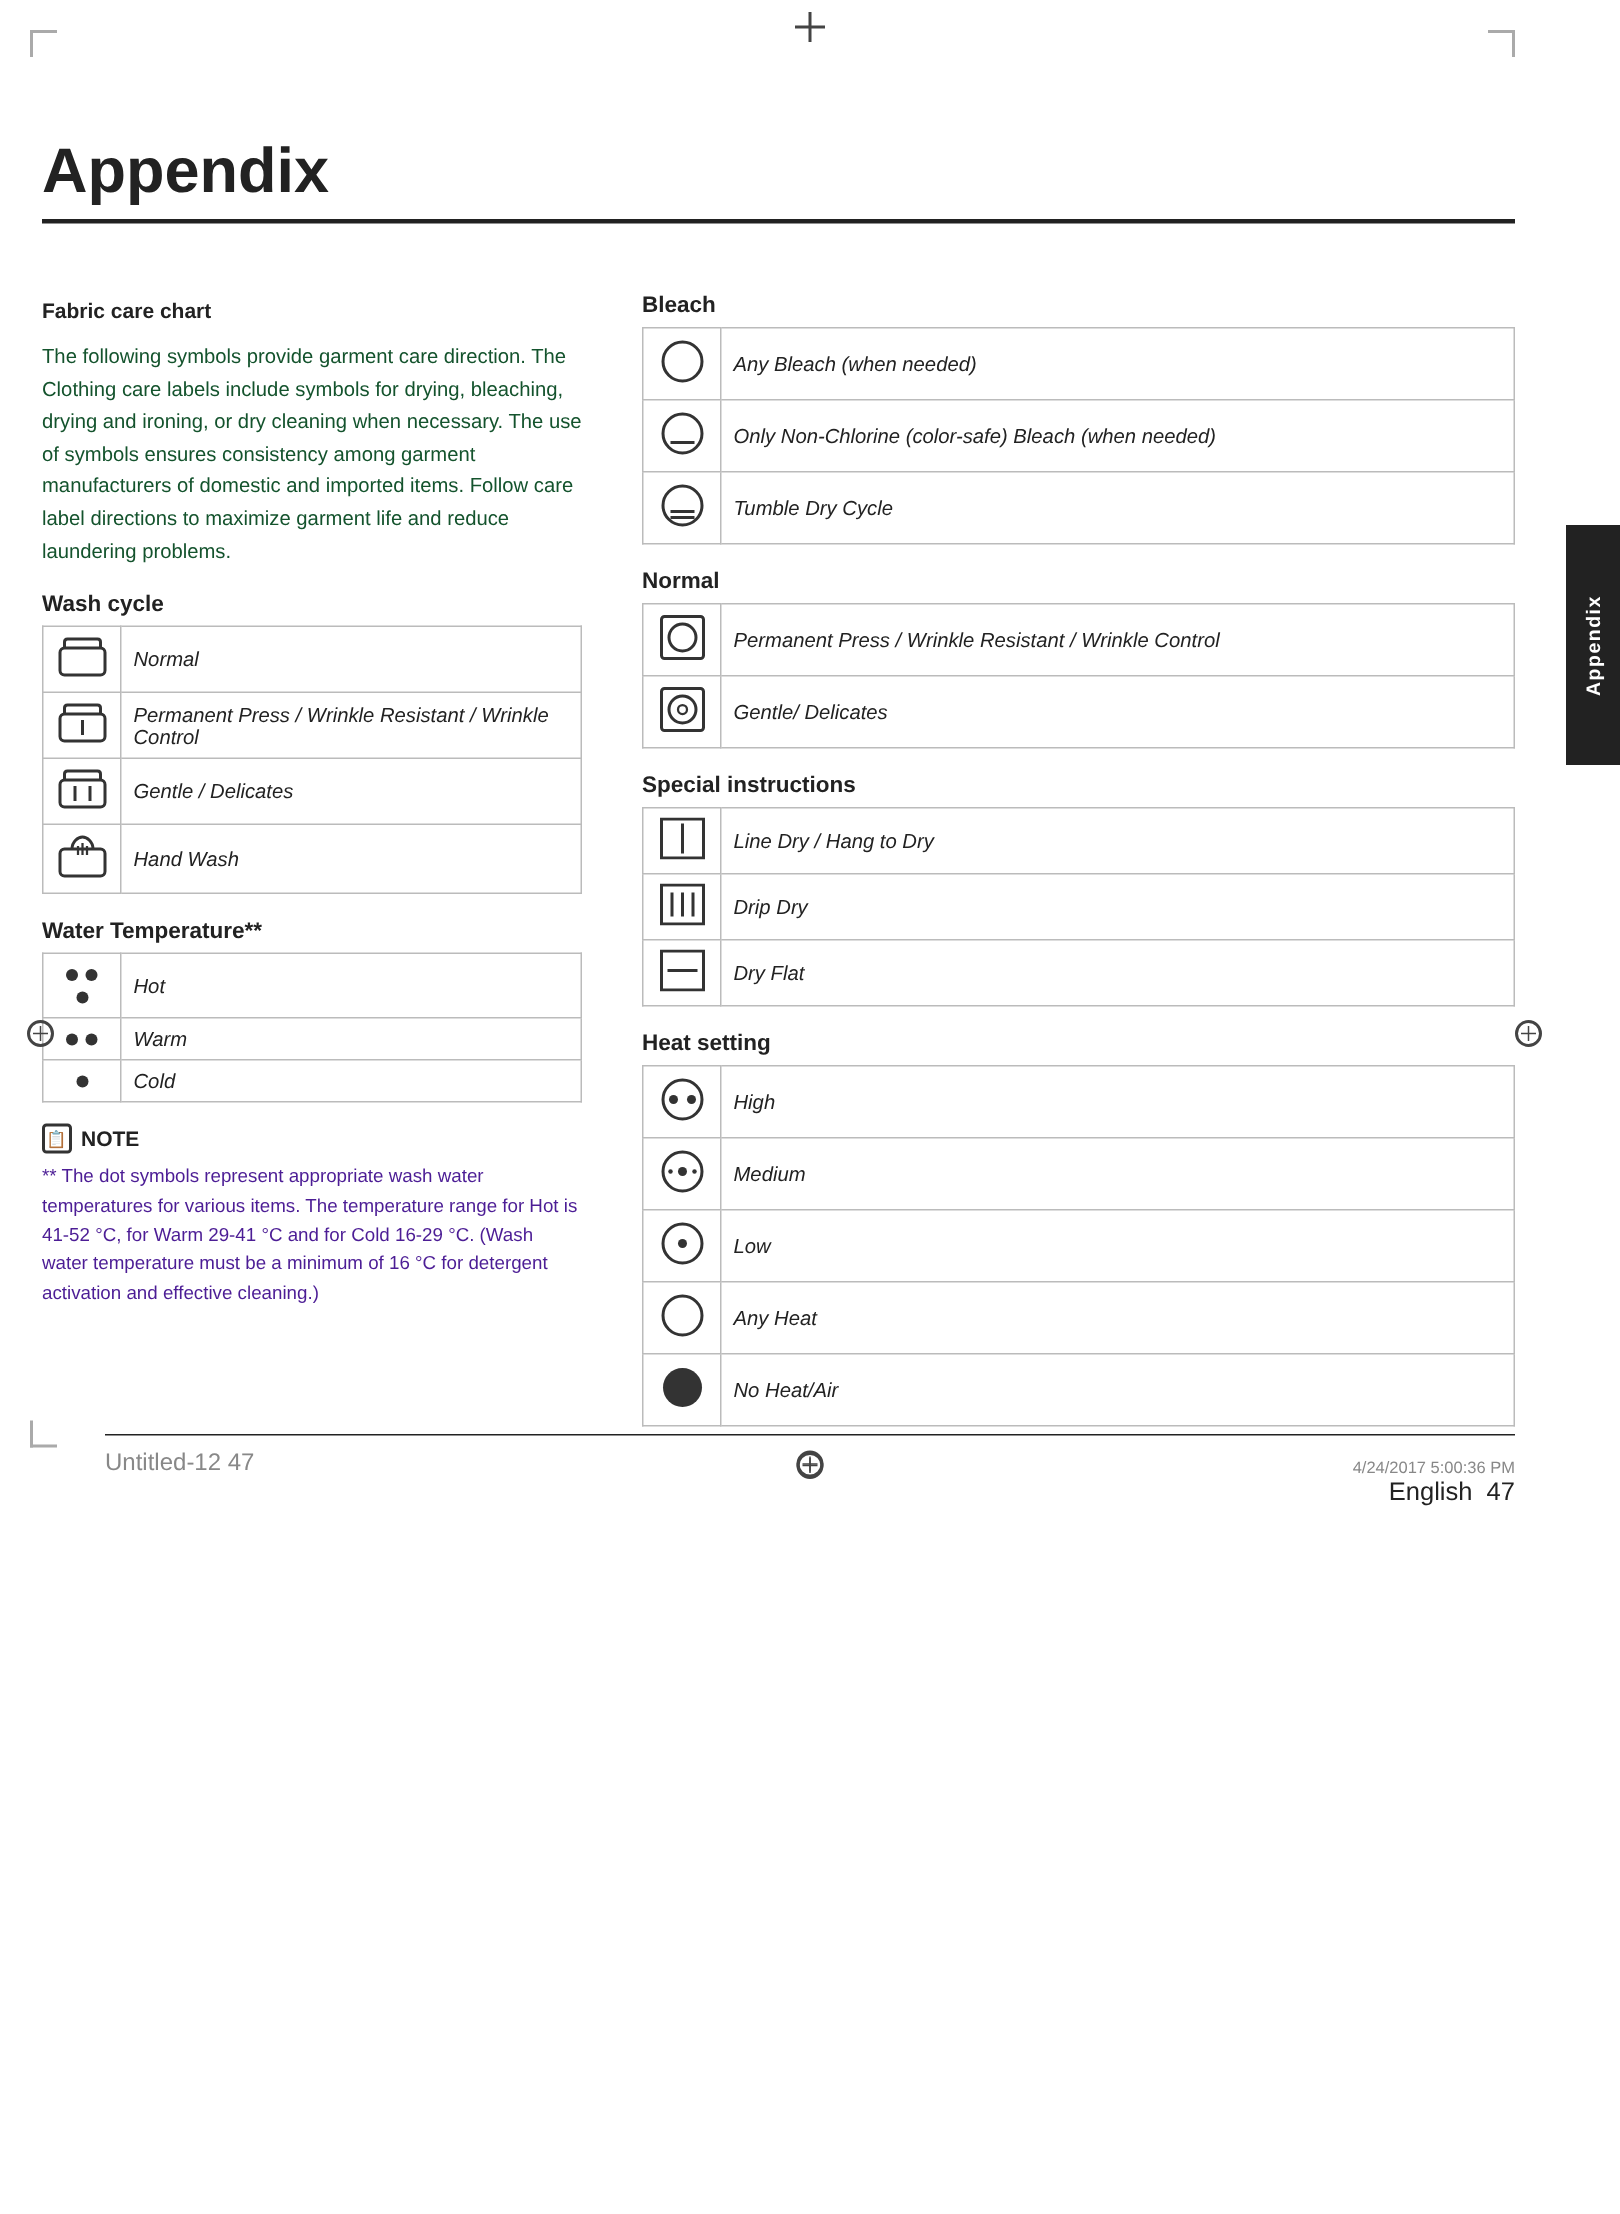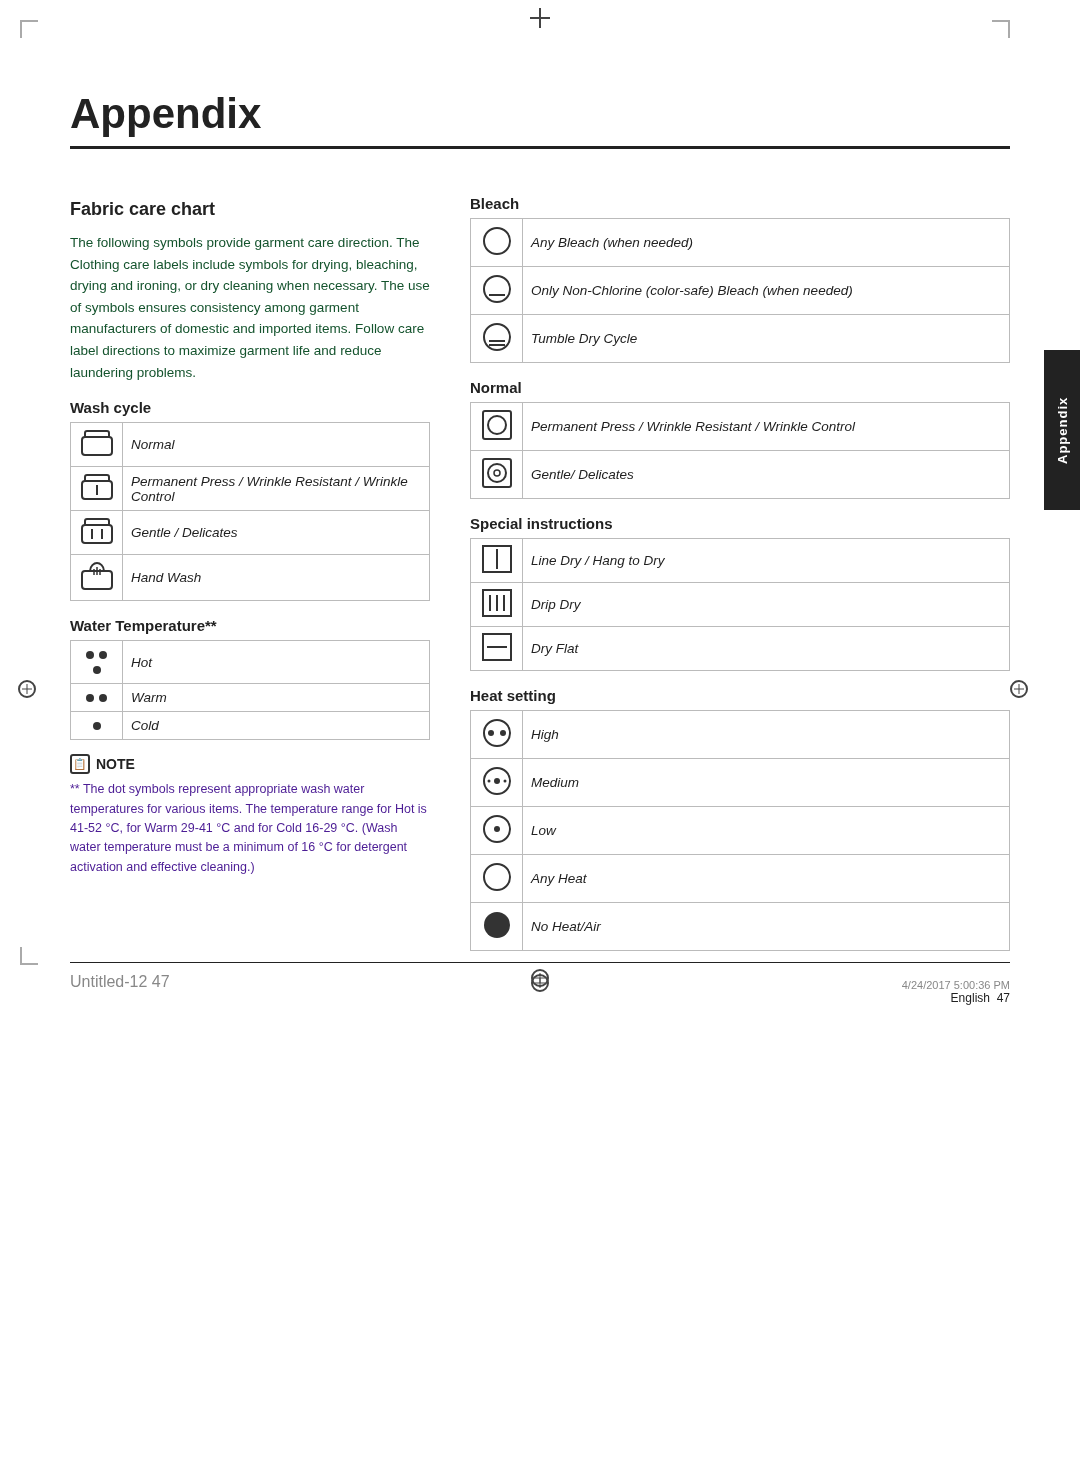--- a/index.html
+++ b/index.html
@@ -7,21 +7,21 @@
       font-family: 'Arial', sans-serif;
       background: #fff;
       color: #222;
       width: 1080px;
       min-height: 1476px;
       position: relative;
       font-size: 15px;
     }
 
     .page-container {
-      padding: 60px 70px 80px 70px;
+      padding: 60px 70px 80px 28px;
       position: relative;
     }
 
     
     .corner-mark {
       position: absolute;
       width: 18px;
       height: 18px;
     }
     .corner-mark.tl { top: 20px; left: 20px; border-top: 2px solid #aaa; border-left: 2px solid #aaa; }
@@ -83,21 +83,21 @@
     .left-col {
       flex: 0 0 360px;
       max-width: 360px;
     }
     .right-col {
       flex: 1;
     }
 
     
     .section-heading {
-      font-size: 18px;
+      font-size: 14px;
       font-weight: bold;
       margin-bottom: 8px;
       margin-top: 20px;
     }
 
     
     .desc-text {
       font-size: 13.5px;
       line-height: 1.6;
       margin-bottom: 14px;
@@ -198,21 +198,21 @@
       right: 70px;
     }
     .footer-rule {
       border: none;
       border-top: 1.5px solid #222;
       margin-bottom: 8px;
     }
     .footer-content {
       display: flex;
       justify-content: flex-end;
-      font-size: 12px;
+      font-size: 17px;
       color: #222;
     }
     .footer-left {
       position: absolute;
       left: 0;
       bottom: 0;
       font-size: 16px;
       color: #888;
     }
     .footer-center {

